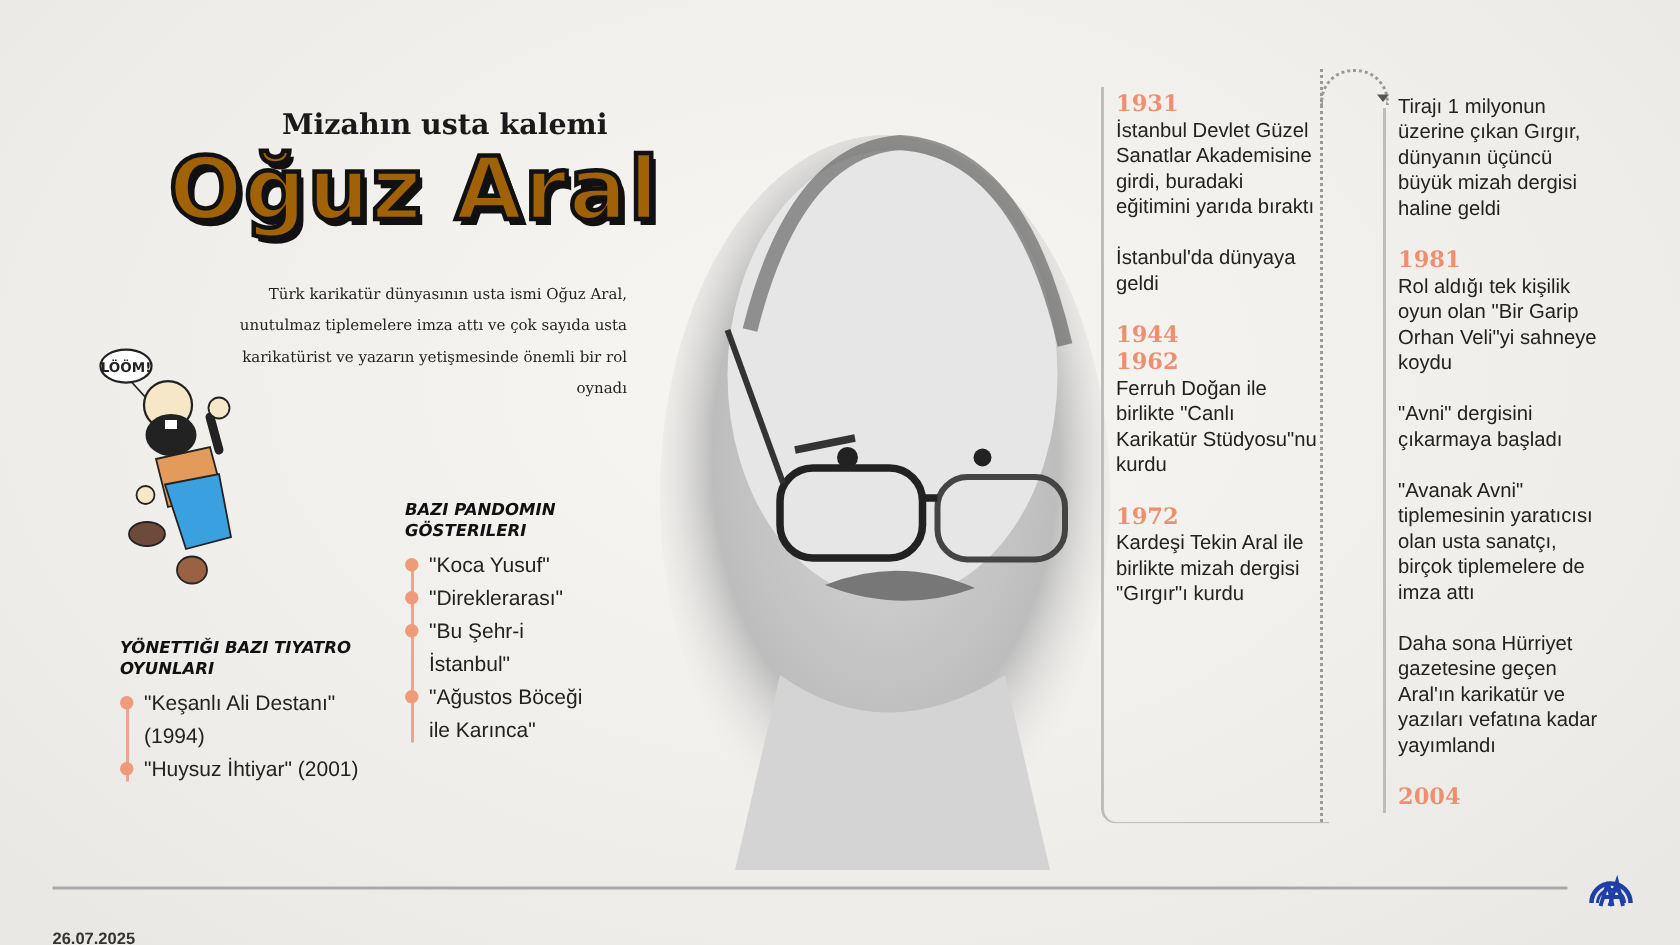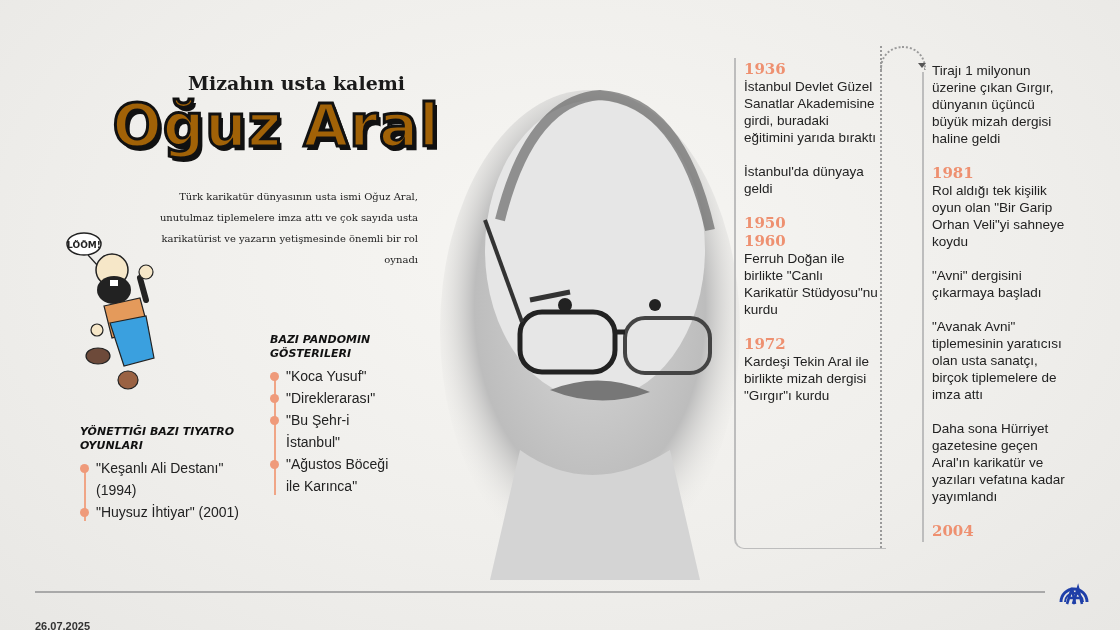--- a/index.html
+++ b/index.html
@@ -115,25 +115,25 @@
     <rect x="185" y="258" width="85" height="55" rx="20" fill="none" stroke="#444" stroke-width="4"></rect>
     <line x1="175" y1="272" x2="185" y2="272" stroke="#222" stroke-width="5"></line>
     <line x1="45" y1="160" x2="82" y2="262" stroke="#333" stroke-width="4"></line>
     <path d="M110 330 Q160 310 210 332 Q160 350 110 330 Z" fill="#777"></path>
     <path d="M80 390 Q150 440 230 390 L260 520 L50 520 Z" fill="#d4d4d4"></path>
   </svg>
 </div>
 
 <div class="abs box1"></div>
 <div class="abs tl-col" style="left:744px;top:60px;width:135px;">
-  <div class="yr">1936</div>
+  <div class="yr">1931</div>
   <div class="txt">İstanbul Devlet Güzel Sanatlar Akademisine girdi, buradaki eğitimini yarıda bıraktı</div>
   <div class="txt">İstanbul'da dünyaya geldi</div>
-  <div class="yr">1950</div>
-  <div class="yr">1960</div>
+  <div class="yr">1944</div>
+  <div class="yr">1962</div>
   <div class="txt">Ferruh Doğan ile birlikte "Canlı Karikatür Stüdyosu"nu kurdu</div>
   <div class="yr">1972</div>
   <div class="txt">Kardeşi Tekin Aral ile birlikte mizah dergisi "Gırgır"ı kurdu</div>
 </div>
 
 <div class="abs dotted-left"></div>
 <div class="abs dotted-arc"></div>
 <div class="abs arrow"></div>
 <div class="abs col2-rail"></div>
 

